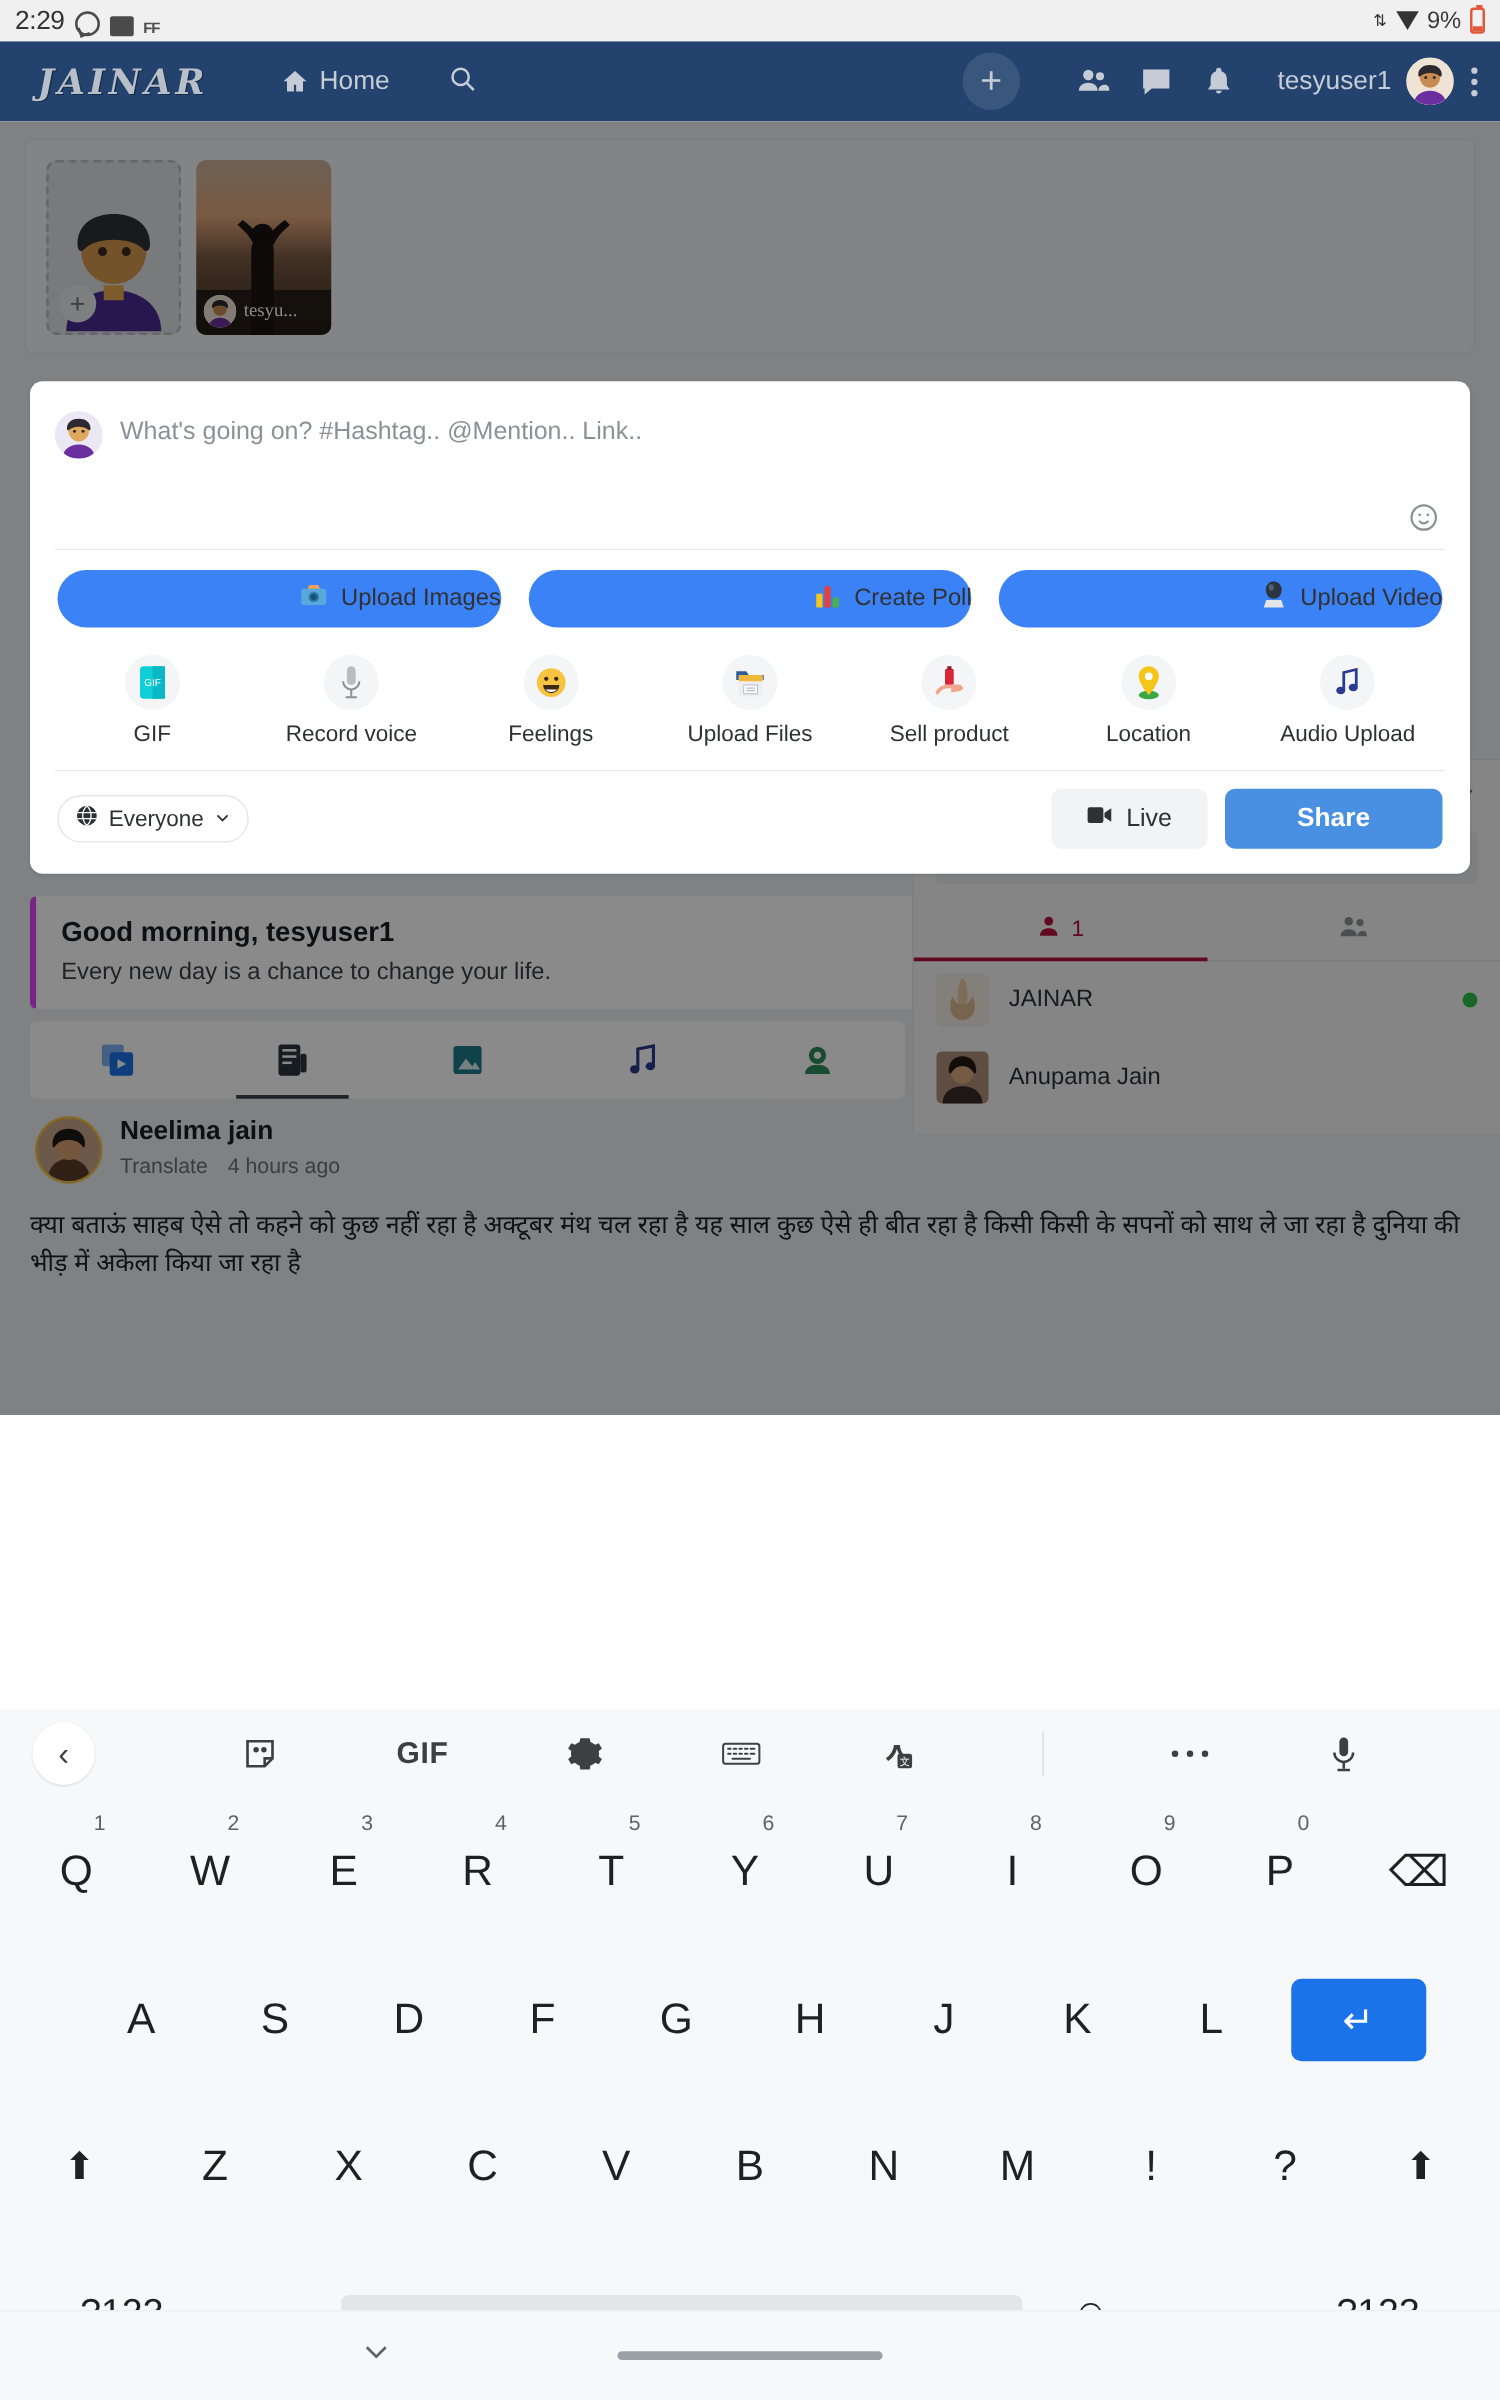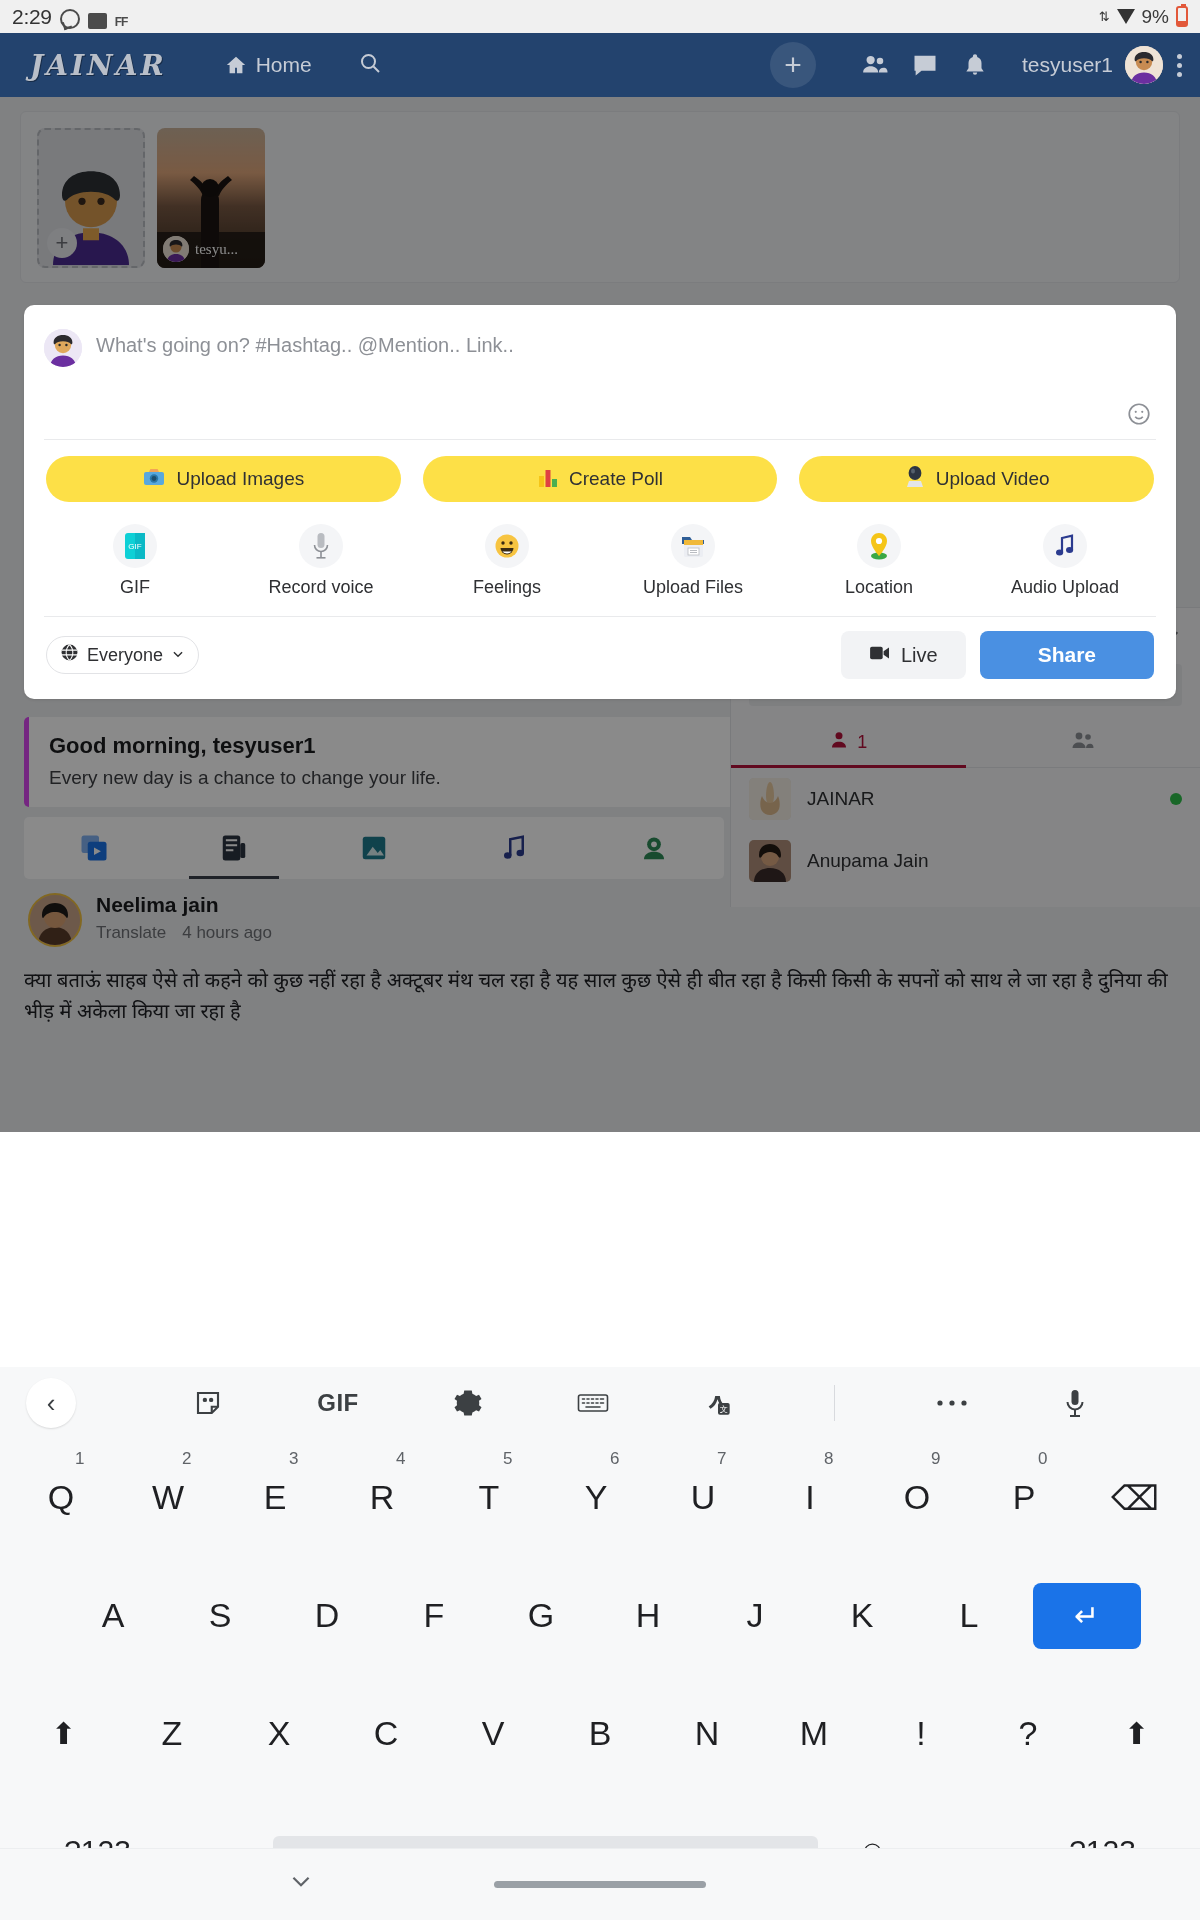--- a/index.html
+++ b/index.html
@@ -85,22 +85,22 @@
     margin:22px 24px 0 24px;background:#fff;border-radius:10px;box-shadow:0 1px 3px rgba(0,0,0,.10);
     position:relative; z-index:35;
   }
   .cmp-top{ display:flex;padding:22px 20px 0 20px; gap:14px; min-height:120px; }
   .cmp-avatar{ width:38px;height:38px;border-radius:50%;background:#ece7f5;overflow:hidden;flex:none;margin-top:2px; }
   .cmp-input{ color:#8d9096; font-size:20px; padding-top:7px; }
   .cmp-emoji{ position:absolute; right:24px; top:96px; color:#8d9096; }
   .divider{ height:1px;background:#e9eaec;margin:14px 20px 0 20px; }
   .pillrow{ display:flex; gap:22px; padding:16px 22px 0 22px; }
   .pill{
-    flex:1;height:46px;border-radius:23px;background:#fde047;display:flex;align-items:center;
-    justify-content:center;gap:10px;font-size:19px;color:#303134;
+    flex:1;height:46px;border-radius:23px;background:#3b82f6;display:flex;align-items:center;
+    justify-content:flex-end;gap:10px;font-size:19px;color:#303134;
   }
   .iconrow{ display:flex; padding:22px 18px 4px 18px; }
   .iconcell{ flex:1; display:flex; flex-direction:column; align-items:center; gap:9px; }
   .iconcell .circ{
     width:44px;height:44px;border-radius:50%;background:#f4f5f7;display:flex;align-items:center;justify-content:center;
   }
   .iconcell .lbl{ font-size:18px;color:#2f3033; white-space:nowrap; }
   .cmp-bottom{ display:flex;align-items:center;padding:14px 22px 20px 22px; }
   .everyone{
     height:38px;border:1px solid #e2e3e6;border-radius:19px;display:flex;align-items:center;gap:8px;
@@ -411,20 +411,30 @@
           <svg width="28" height="28" viewBox="0 0 28 28">
             <path d="M3 5h8l2 3h12v4H3z" fill="#2f5e96"></path>
             <rect x="5" y="8" width="19" height="17" rx="1.6" fill="#eceef3"></rect>
             <rect x="5" y="8" width="19" height="5" fill="#f0b93a"></rect>
             <rect x="9" y="16" width="11" height="7" fill="#fff" stroke="#b9bcc1" stroke-width=".8"></rect>
             <rect x="11" y="18" width="7" height="1" fill="#b9bcc1"></rect>
               <rect x="11" y="20" width="7" height="1" fill="#b9bcc1"></rect>
           </svg>
         </div>
         <div class="lbl">Upload Files</div>
+      </div>
+      <div class="iconcell">
+        <div class="circ">
+          <svg width="26" height="28" viewBox="0 0 26 28">
+            <rect x="10" y="3" width="7" height="13" rx="1.4" fill="#d8263a"></rect>
+            <rect x="11.8" y="1" width="3.4" height="3" fill="#9c1829"></rect>
+            <path d="M4 22c2-4 6-5 9-5h8c1.6 0 1.6 2.4 0 2.6l-6 .6c3 0 6-.4 8-1.6" fill="none" stroke="#f0a68d" stroke-width="3" stroke-linecap="round"></path>
+          </svg>
+        </div>
+        <div class="lbl">Sell product</div>
       </div>
       <div class="iconcell">
         <div class="circ">
           <svg width="26" height="30" viewBox="0 0 26 30">
             <ellipse cx="13" cy="25" rx="8" ry="3.4" fill="#3aa845"></ellipse>
             <path d="M13 2c-4.4 0-8 3.5-8 7.9C5 16 13 25 13 25s8-9 8-15.1C21 5.5 17.4 2 13 2z" fill="#f5c518"></path>
             <circle cx="13" cy="10" r="3.1" fill="#fff"></circle>
           </svg>
         </div>
         <div class="lbl">Location</div>

